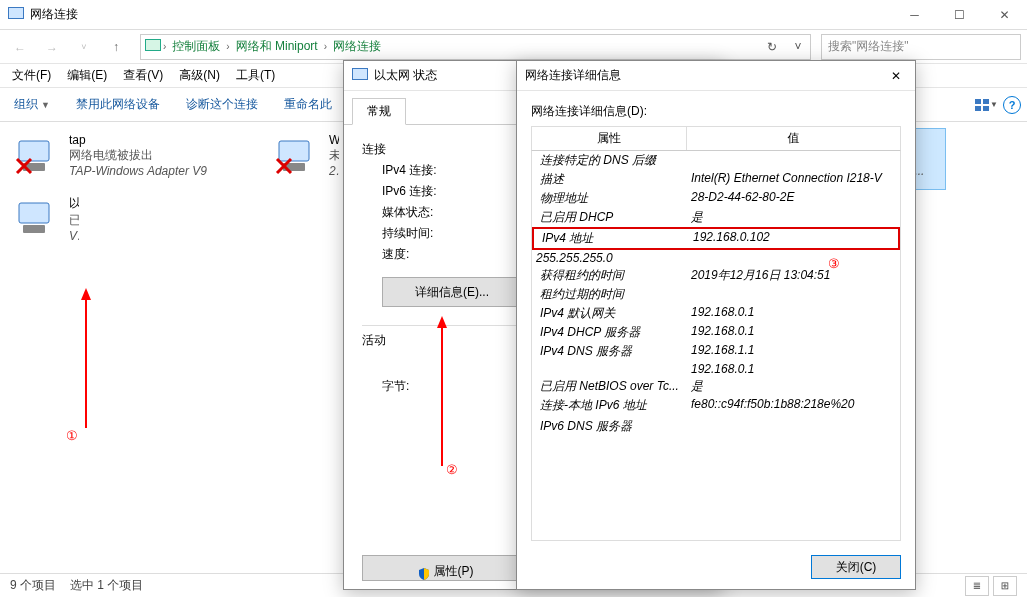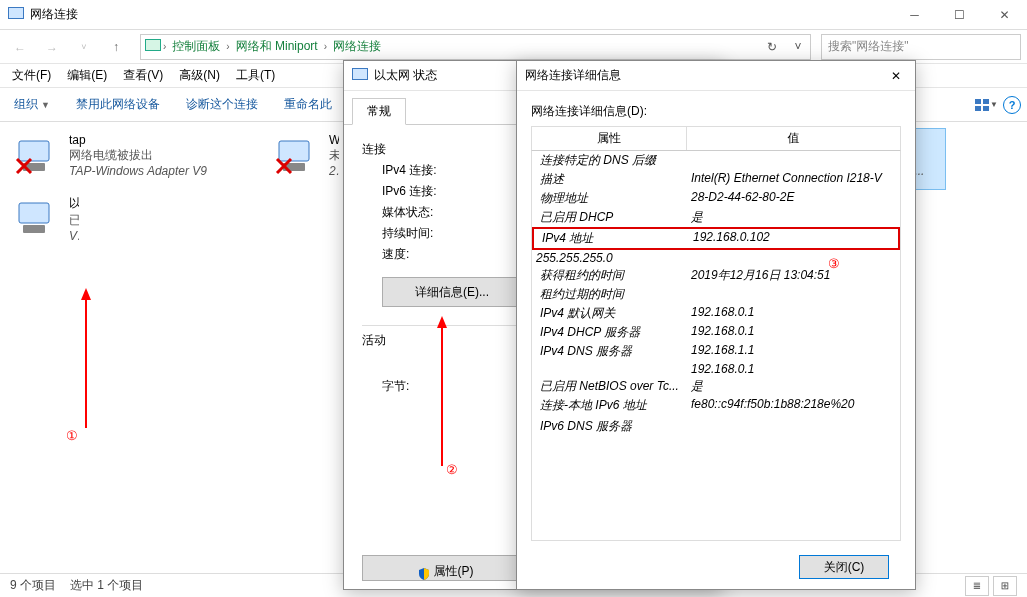--- a/index.html
+++ b/index.html
@@ -71,21 +71,21 @@
 .dlg2 { position: absolute; left: 516px; top: 60px; width: 400px; height: 530px; background: #fff; border: 1px solid #888; box-shadow: 0 4px 18px rgba(0,0,0,.25); }
 .dlg2 .body2 { padding: 10px 14px; }
 .dlg2 .listhdr { display: flex; background: #fff; border: 1px solid #ddd; border-bottom: 1px solid #ccc; }
 .dlg2 .listhdr .h { padding: 3px 8px; border-right: 1px solid #ddd; text-align: center; }
 .dlg2 .listhdr .h:first-child { width: 155px; }
 .dlg2 .list { border: 1px solid #ddd; border-top: none; height: 390px; overflow: hidden; font-style: italic; }
 .dlg2 .row { display: flex; padding: 1px 0; }
 .dlg2 .row .c1 { width: 155px; padding-left: 8px; white-space: nowrap; overflow: hidden; text-overflow: ellipsis; }
 .dlg2 .row .c2 { flex: 1; padding-left: 4px; white-space: nowrap; overflow: hidden; text-overflow: ellipsis; }
 .dlg2 .row.hl { border: 2px solid #d00; margin: 0; }
-.dlg2 .closebtn { position: absolute; right: 26px; bottom: 10px; width: 90px; height: 24px; border: 1px solid #0078d7; background: #e1e1e1; }
+.dlg2 .closebtn { position: absolute; right: 14px; bottom: 10px; width: 90px; height: 24px; border: 1px solid #0078d7; background: #e1e1e1; }
 
 
 .anno-num { position: absolute; color: #f00; font-size: 13px; font-family: Arial; }
 .arrow-red { position: absolute; }
 .monitor-ico { display: inline-block; width: 16px; height: 12px; border: 1px solid #3b79c2; background: #cfe6ff; position: relative; }
 </style>
 </head>
 <body>
 
 <div class="titlebar">

